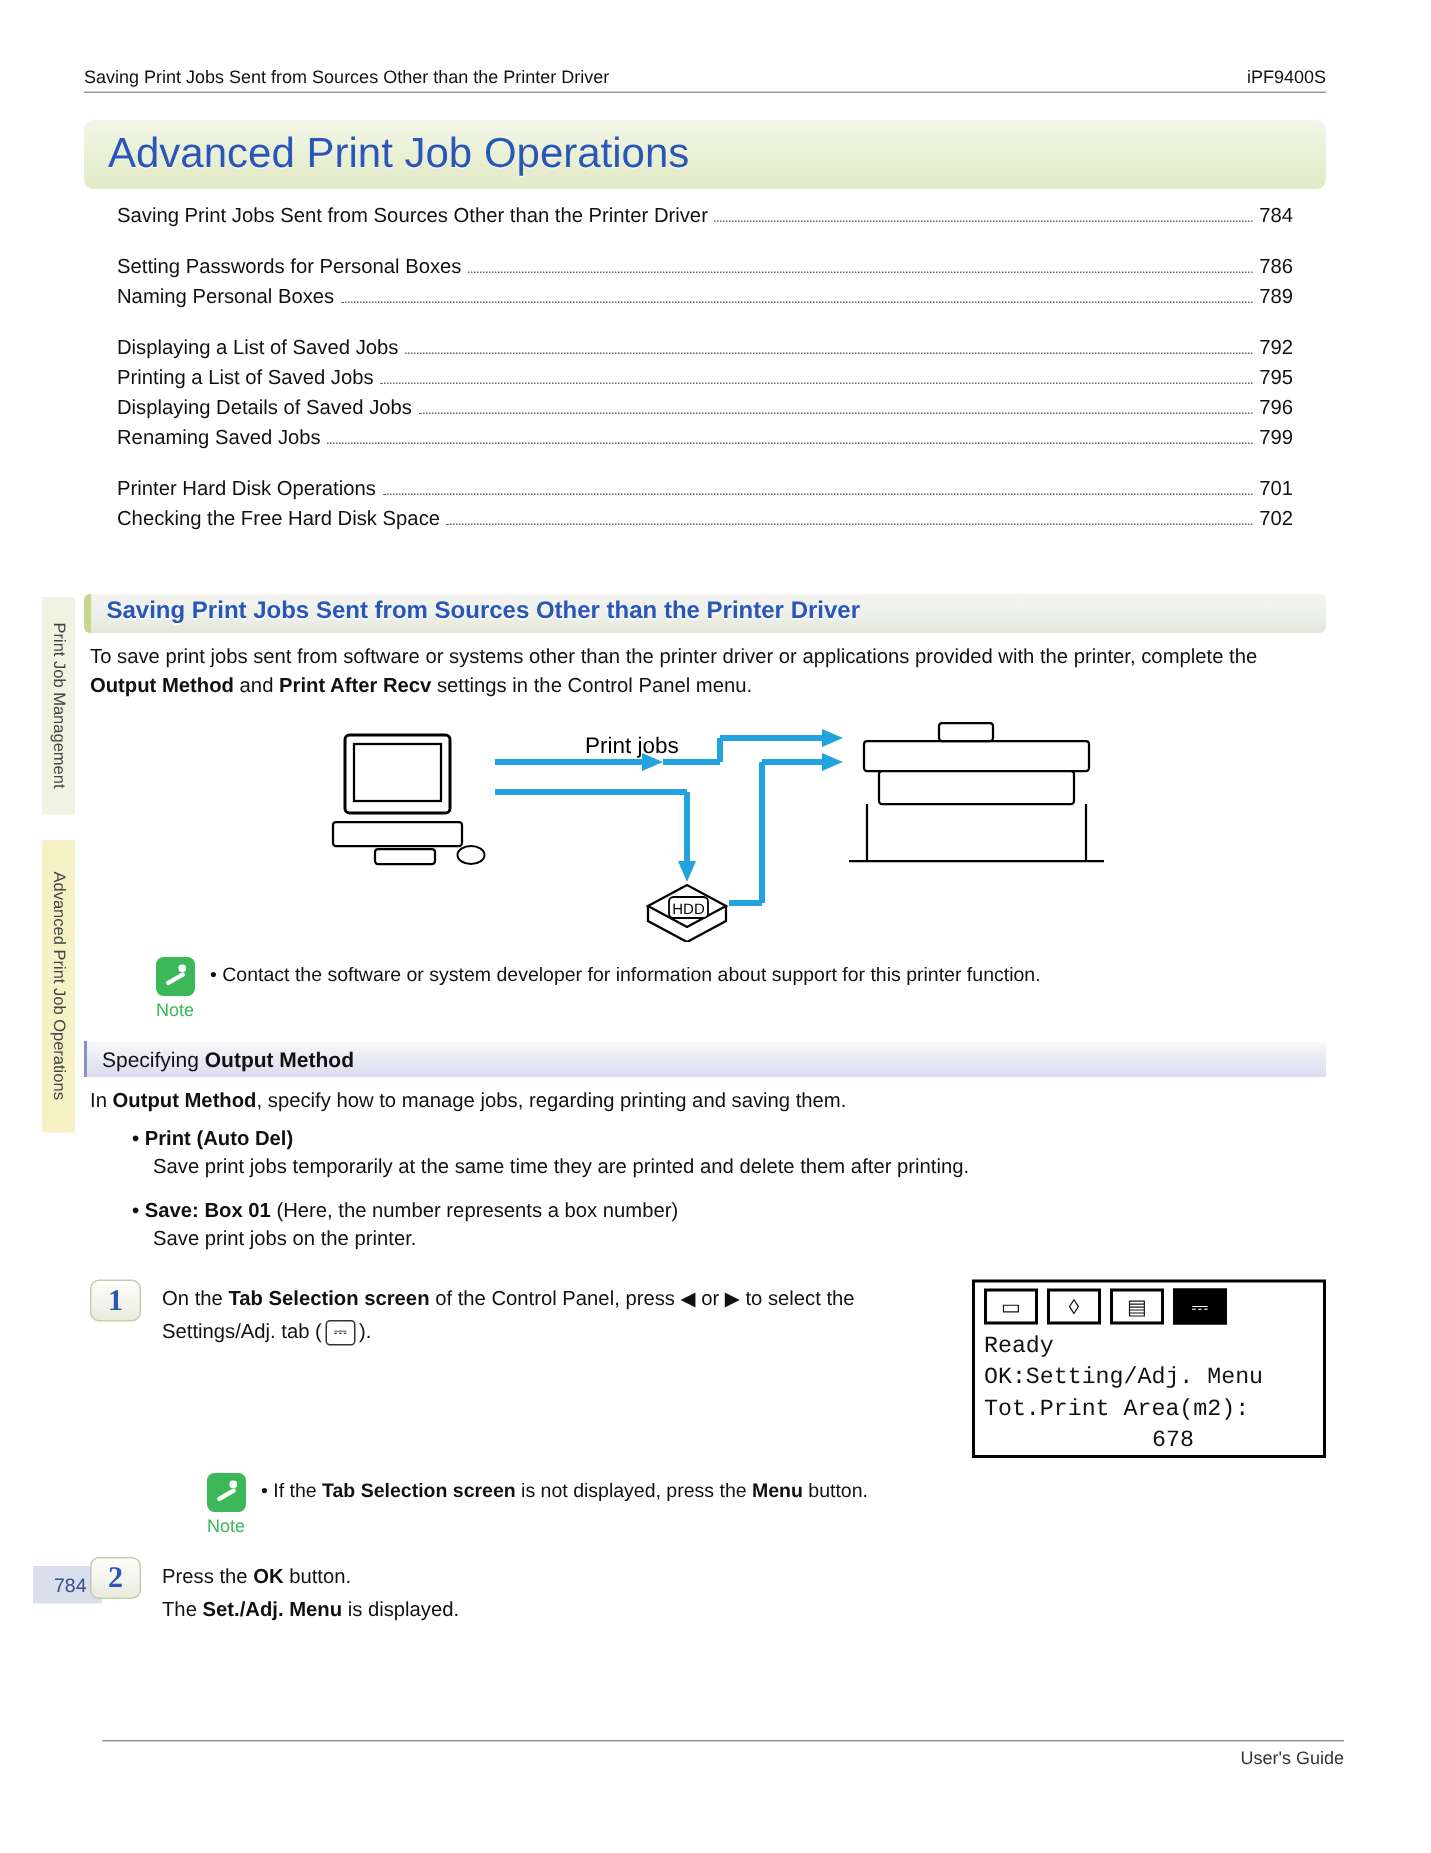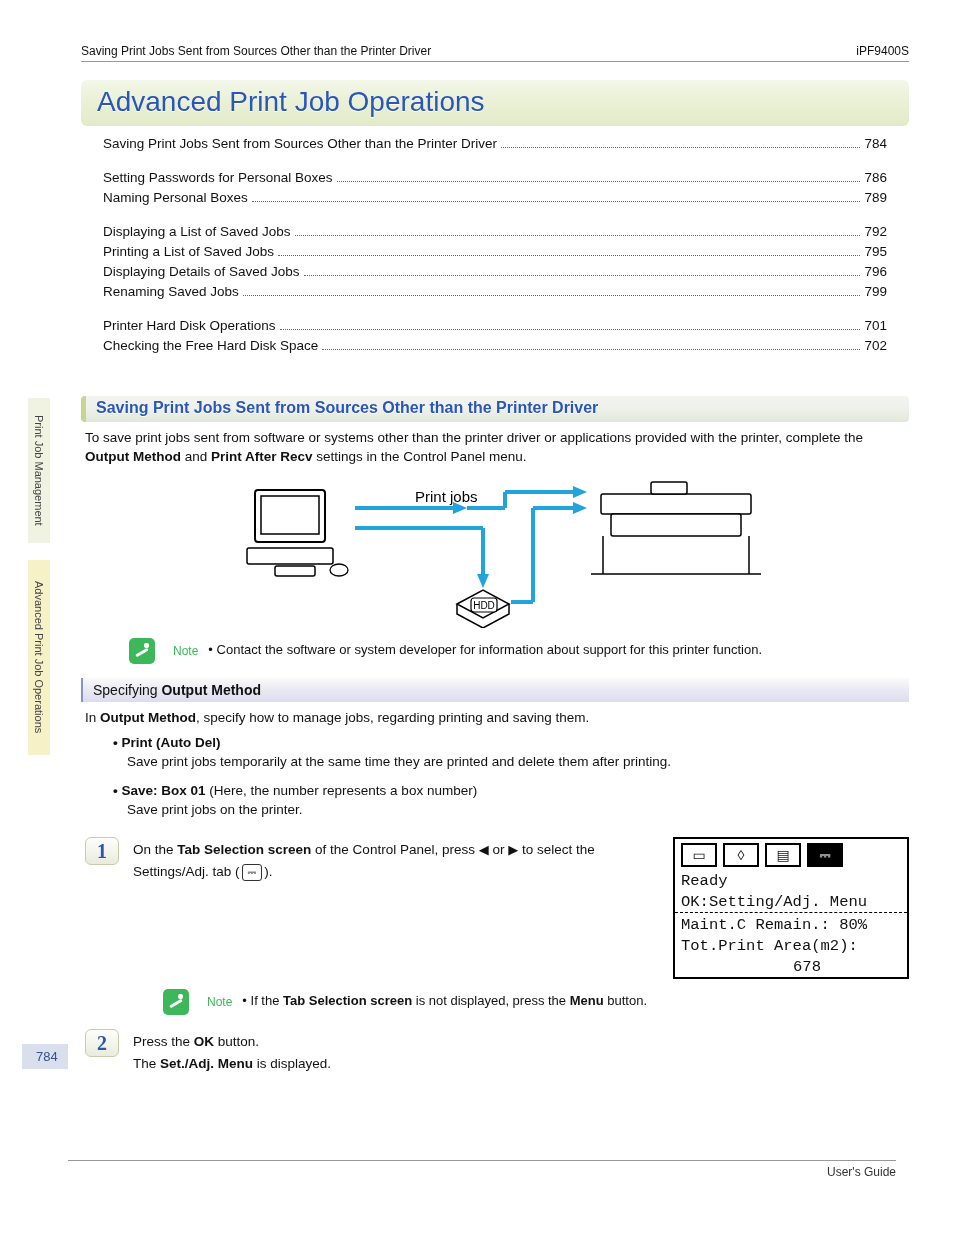--- a/index.html
+++ b/index.html
@@ -7,21 +7,21 @@
     font-family: Arial, Helvetica, sans-serif;
     font-size: 13px;
     color: #111;
     background: #fff;
     width: 954px;
     height: 1235px;
     position: relative;
   }
   .page {
     position: absolute;
-    left: 81px;
+    left: 56px;
     top: 44px;
     width: 828px;
   }
   .header-row {
     display: flex;
     justify-content: space-between;
     font-size: 12px;
     padding-bottom: 3px;
     border-bottom: 1px solid #999;
     margin-bottom: 18px;
@@ -91,21 +91,21 @@
   }
   .note-icon::after{
     content:"";
     position:absolute; left:6px; top:13px; width:14px; height:3px;
     background:#fff; border-radius:2px; transform:rotate(-30deg);
   }
   .note-icon::before{
     content:""; position:absolute; left:15px; top:5px; width:5px; height:5px;
     background:#fff; border-radius:2px;
   }
-  .note-column { display:flex; flex-direction:row; align-items:center; gap:18px;}
+  .note-column { display:flex; flex-direction:column; align-items:flex-start; gap:2px;}
   .note-label { color:#3cb85a; font-size:12px; }
   .note-text { padding-top:4px; }
   .note-text::before { content:"•  "; }
   .sub-heading {
     background: linear-gradient(#fafafa,#e9e9f4,#dcdcf0);
     border-left: 2px solid #8892c9;
     padding: 4px 10px;
     font-size: 14px;
     margin: 12px 0 6px;
   }
@@ -344,21 +344,20 @@
     </div>
     <div class="panel-display">
       <div class="panel-tabs">
         <div class="tab">▭</div>
         <div class="tab">◊</div>
         <div class="tab">▤</div>
         <div class="tab active">⎓</div>
       </div>
       <div class="panel-row">Ready</div>
       <div class="panel-row">OK:Setting/Adj. Menu</div>
-      <div class="panel-row dashed">Maint.C Remain.: 80%</div>
       <div class="panel-row">Tot.Print Area(m2):</div>
       <div class="panel-row right">678</div>
     </div>
   </div>
 
   <div class="step-note-block">
     <div class="note-column">
       <div class="note-icon"></div>
       <div class="note-label">Note</div>
     </div>

